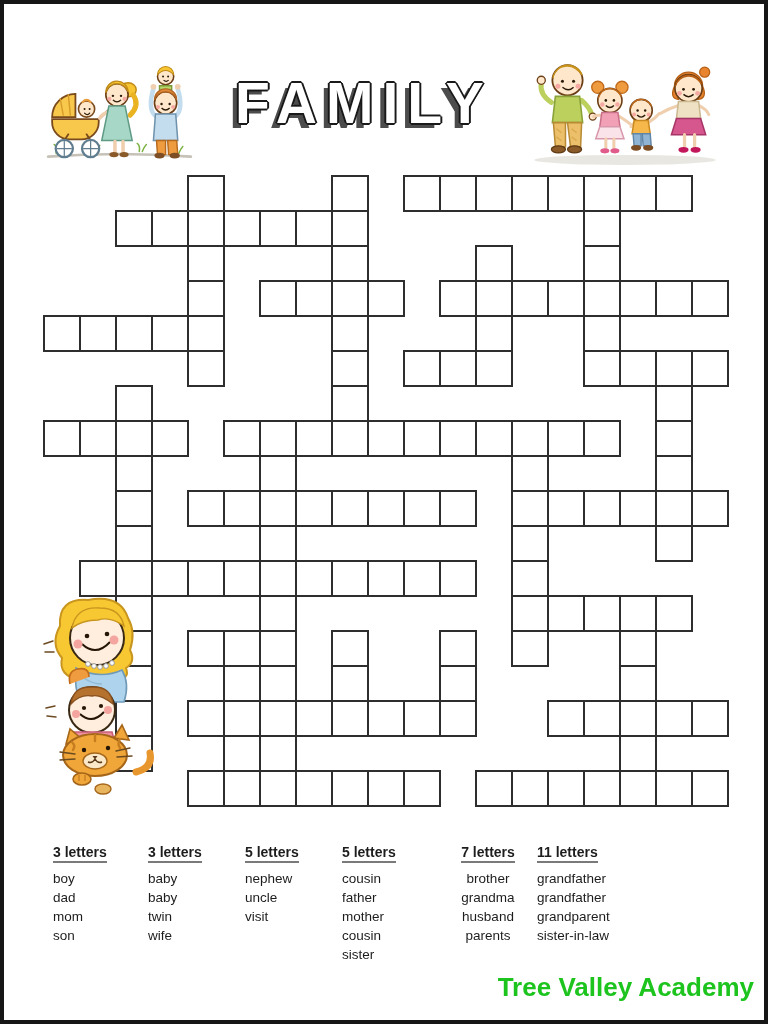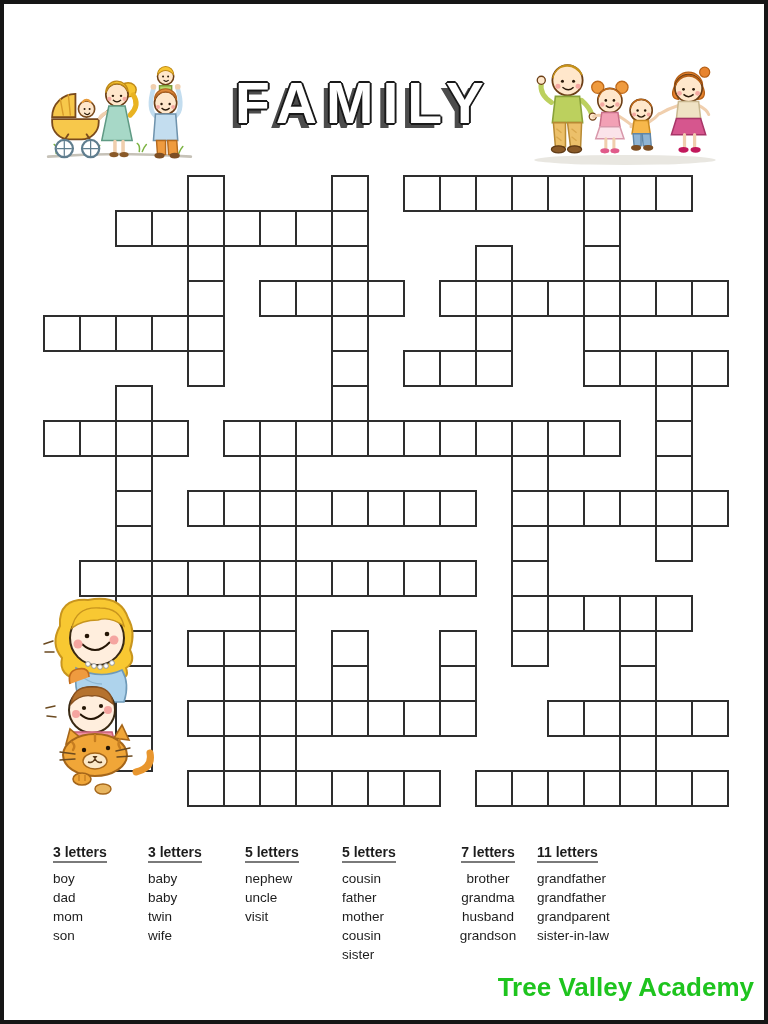--- a/index.html
+++ b/index.html
@@ -389,20 +389,20 @@
       <path d="M39 183 v6 M45 183 v6" stroke="#c67d20" stroke-width="1.3"></path>
       <ellipse cx="63" cy="197" rx="8" ry="5" fill="#e8b55f" stroke="#a5661a" stroke-width="1.4"></ellipse>
     </g>
   </svg>
 
   <div class="wgroups">
       <div class="wgroup"><div class="whead">3 letters</div><div class="word">boy</div><div class="word">dad</div><div class="word">mom</div><div class="word">son</div></div>
       <div class="wgroup"><div class="whead">3 letters</div><div class="word">baby</div><div class="word">baby</div><div class="word">twin</div><div class="word">wife</div></div>
       <div class="wgroup"><div class="whead">5 letters</div><div class="word">nephew</div><div class="word">uncle</div><div class="word">visit</div></div>
       <div class="wgroup"><div class="whead">5 letters</div><div class="word">cousin</div><div class="word">father</div><div class="word">mother</div><div class="word">cousin</div><div class="word">sister</div></div>
-      <div class="wgroup"><div class="whead">7 letters</div><div class="word">brother</div><div class="word">grandma</div><div class="word">husband</div><div class="word">grandson</div></div>
+      <div class="wgroup"><div class="whead">7 letters</div><div class="word">brother</div><div class="word">grandma</div><div class="word">husband</div><div class="word">parents</div></div>
       <div class="wgroup"><div class="whead">11 letters</div><div class="word">grandfather</div><div class="word">grandfather</div><div class="word">grandparent</div><div class="word">sister-in-law</div></div>
     </div>
 
   <div class="footer" style="color: rgb(30, 196, 30);">Tree Valley Academy</div>
 
   <div class="frame"></div>
 </div>
 
 </body></html>

